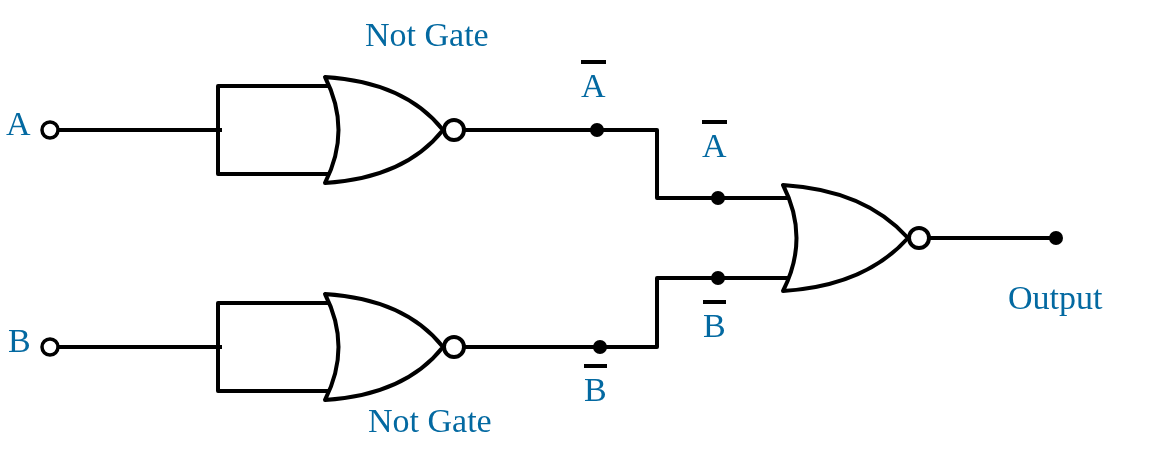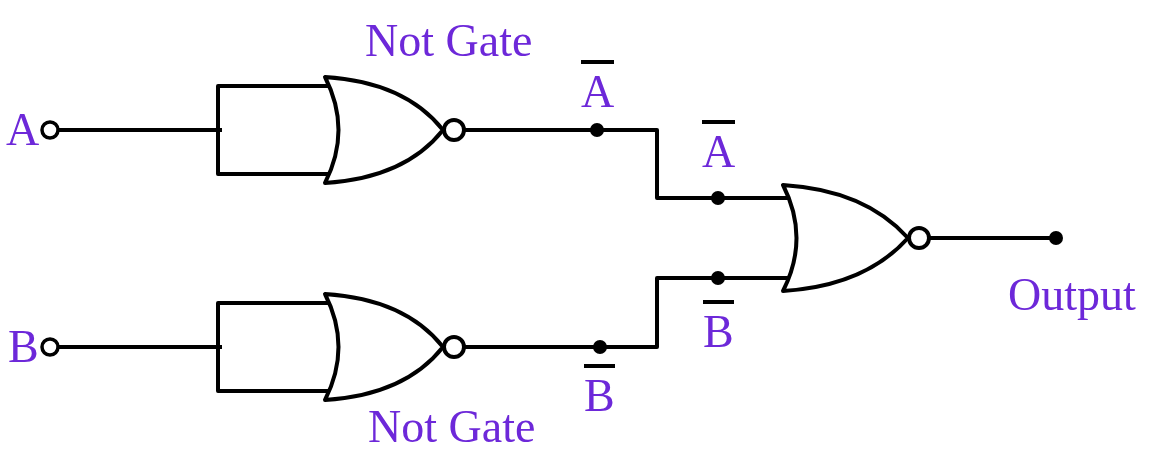--- a/index.html
+++ b/index.html
@@ -16,24 +16,24 @@
     color: #000000;
     overflow: hidden;
   }
   #circuit-svg {
     position: absolute;
     left: 0;
     top: 0;
   }
   .lbl {
     position: absolute;
-    font-size: 46px;
+    font-size: 34px;
     line-height: 1;
     white-space: nowrap;
-    color: #6d28d9;
+    color: #0369a1;
   }
   .overbar {
     border-top: 4px solid #000000;
     padding-top: 5px;
   }
 </style>
 </head>
 <body>
 
 <div id="canvas">
@@ -78,15 +78,15 @@
   <div class="lbl" style="left:368px; top:404px">Not Gate</div>
 
   <div class="lbl overbar" style="left:581px; top:60px">A</div>
 
   <div class="lbl overbar" style="left:702px; top:120px">A</div>
 
   <div class="lbl overbar" style="left:584px; top:364px">B</div>
 
   <div class="lbl overbar" style="left:703px; top:300px">B</div>
 
-  <div class="lbl" style="left:1008px; top:272px">Output</div>
+  <div class="lbl" style="left:1008px; top:281px">Output</div>
 
 </div>
 
 </body></html>

